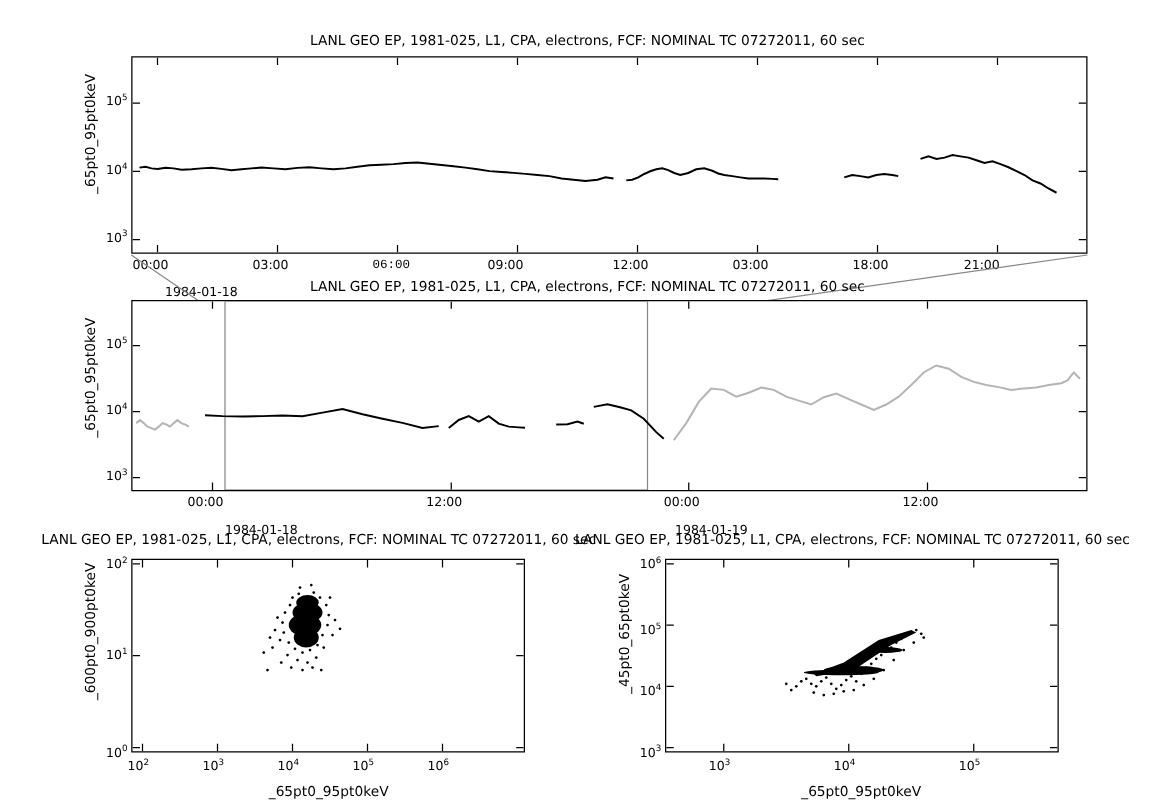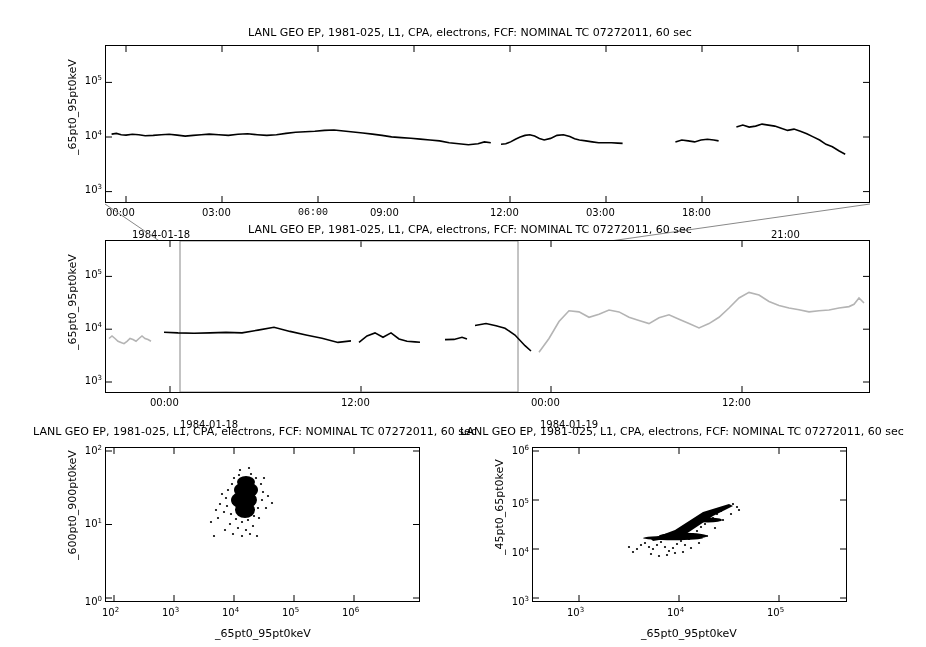--- a/index.html
+++ b/index.html
@@ -71,25 +71,25 @@
     </svg>
   </div>
 
   <div class="ytick-lbl" style="left:70px;top:183px;width:32px;">10<span class="sup">3</span></div>
   <div class="ytick-lbl" style="left:70px;top:129px;width:32px;">10<span class="sup">4</span></div>
   <div class="ytick-lbl" style="left:70px;top:74px;width:32px;">10<span class="sup">5</span></div>
 
   <div class="tick-lbl" style="left:106px;top:207px;">00:00</div>
   <div class="tick-lbl" style="left:202px;top:207px;">03:00</div>
   <div class="tick-lbl" style="left:298px;top:207px;font-family:Liberation Mono, monospace;">06:00</div>
-  <div class="tick-lbl" style="left:370px;top:207px;text-align:center;">09:00</div>
+  <div class="tick-lbl" style="left:390px;top:207px;text-align:center;">09:00</div>
   <div class="tick-lbl" style="left:490px;top:207px;">12:00</div>
   <div class="tick-lbl" style="left:586px;top:207px;">03:00</div>
   <div class="tick-lbl" style="left:682px;top:207px;">18:00</div>
-  <div class="tick-lbl" style="left:771px;top:207px;margin-top:22px;">21:00</div>
+  <div class="tick-lbl" style="left:771px;top:207px;">21:00</div>
   <div class="tick-lbl" style="left:132px;top:229px;">1984-01-18</div>
 
   <svg style="position:absolute;left:100px;top:203px;" width="780" height="60">
     <line class="connector" x1="5" y1="1" x2="80" y2="52"></line>
     <line class="connector" x1="770" y1="1" x2="412" y2="52"></line>
   </svg>
 
   <div class="title" style="left:248px;top:223px;">LANL GEO EP, 1981-025, L1, CPA, electrons, FCF: NOMINAL TC 07272011, 60 sec</div>
 
   <div class="axis-label ylabel" style="left:66px;top:350px;">_65pt0_95pt0keV</div>

